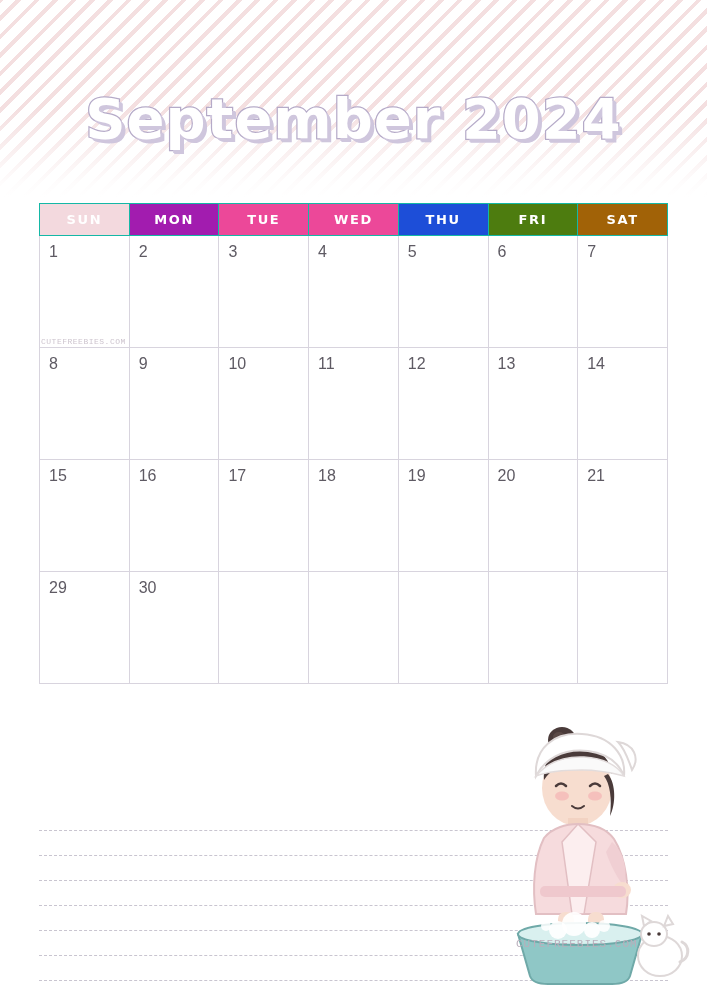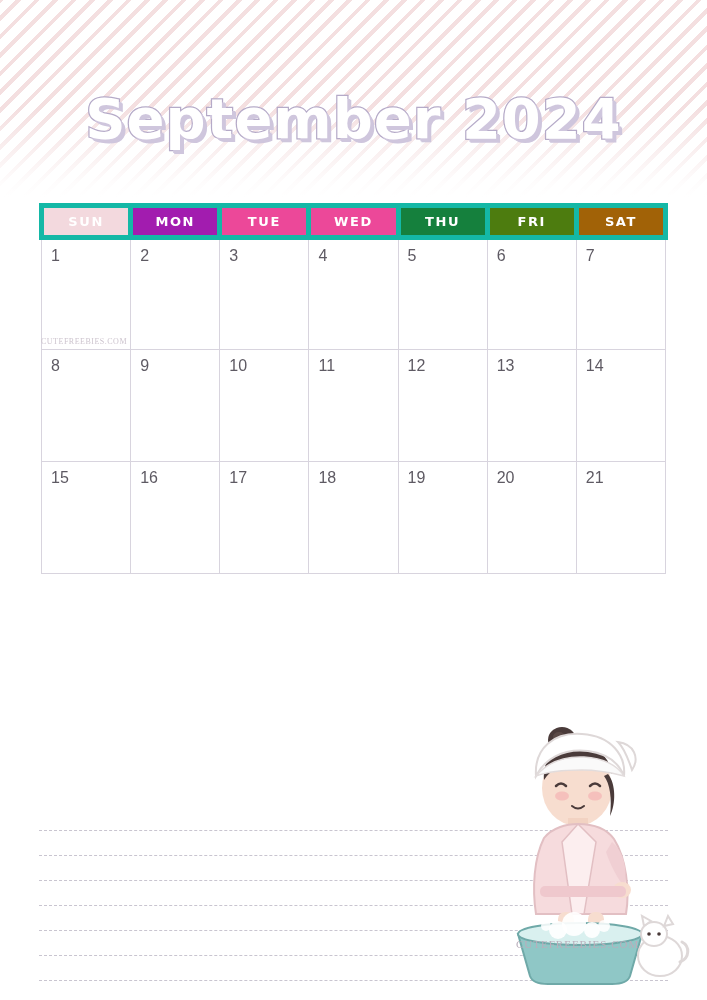--- a/index.html
+++ b/index.html
@@ -62,21 +62,21 @@
   }
   #cal th {
     height: 32px;
     font-family: "DejaVu Sans", sans-serif;
     font-size: 13px;
     font-weight: bold;
     letter-spacing: 1.6px;
     color: #ffffff;
     text-align: center;
     vertical-align: middle;
-    border: 5px solid #14b8a6;
+    border: 1px solid #14b8a6;
   }
   #cal td {
     height: 112px;
     vertical-align: top;
     border: 1px solid #d8d4de;
     padding: 7px 0 0 9px;
     background: #ffffff;
   }
   .daynum {
     font-family: "Liberation Sans", sans-serif;
@@ -93,21 +93,21 @@
     width: 629px;
   }
   .noteline {
     height: 25px;
     border-bottom: 1px dashed #c9c5d0;
   }
 
   
   .wm {
     position: absolute;
-    font-family: Liberation Serif, serif;
+    font-family: Liberation Mono, monospace;
     letter-spacing: 0.5px;
     color: #c9bfc9;
     font-size: 8px;
     white-space: nowrap;
     text-align: center;
   }
   #wm-top { left: 41px; top: 337px; color: #cdc4ce; }
   #wm-bottom { left: 516px; top: 938px; color: #b9aebb; font-size: 11px; letter-spacing: 1px; }
 
   
@@ -127,21 +127,21 @@
 
   <div id="title">September 2024</div>
 
   <table id="cal">
     <thead>
       <tr>
         <th style="background:#f3d9de">SUN</th>
         <th style="background:#a21caf">MON</th>
         <th style="background:#ec4899">TUE</th>
         <th style="background:#ec4899">WED</th>
-        <th style="background:#15803d">THU</th>
+        <th style="background:#1d4ed8">THU</th>
         <th style="background:#4d7c0f">FRI</th>
         <th style="background:#a16207">SAT</th>
       </tr>
     </thead>
     <tbody>
       <tr>
         <td><span class="daynum">1</span></td>
         <td><span class="daynum">2</span></td>
         <td><span class="daynum">3</span></td>
         <td><span class="daynum">4</span></td>
@@ -159,20 +159,29 @@
         <td><span class="daynum">14</span></td>
       </tr>
       <tr>
         <td><span class="daynum">15</span></td>
         <td><span class="daynum">16</span></td>
         <td><span class="daynum">17</span></td>
         <td><span class="daynum">18</span></td>
         <td><span class="daynum">19</span></td>
         <td><span class="daynum">20</span></td>
         <td><span class="daynum">21</span></td>
+      </tr>
+      <tr>
+        <td><span class="daynum">29</span></td>
+        <td><span class="daynum">30</span></td>
+        <td class="empty"><span class="daynum"></span></td>
+        <td class="empty"><span class="daynum"></span></td>
+        <td class="empty"><span class="daynum"></span></td>
+        <td class="empty"><span class="daynum"></span></td>
+        <td class="empty"><span class="daynum"></span></td>
       </tr>
     </tbody>
   </table>
 
   <div id="notes">
     <div class="noteline"></div>
     <div class="noteline"></div>
     <div class="noteline"></div>
     <div class="noteline"></div>
     <div class="noteline"></div>

